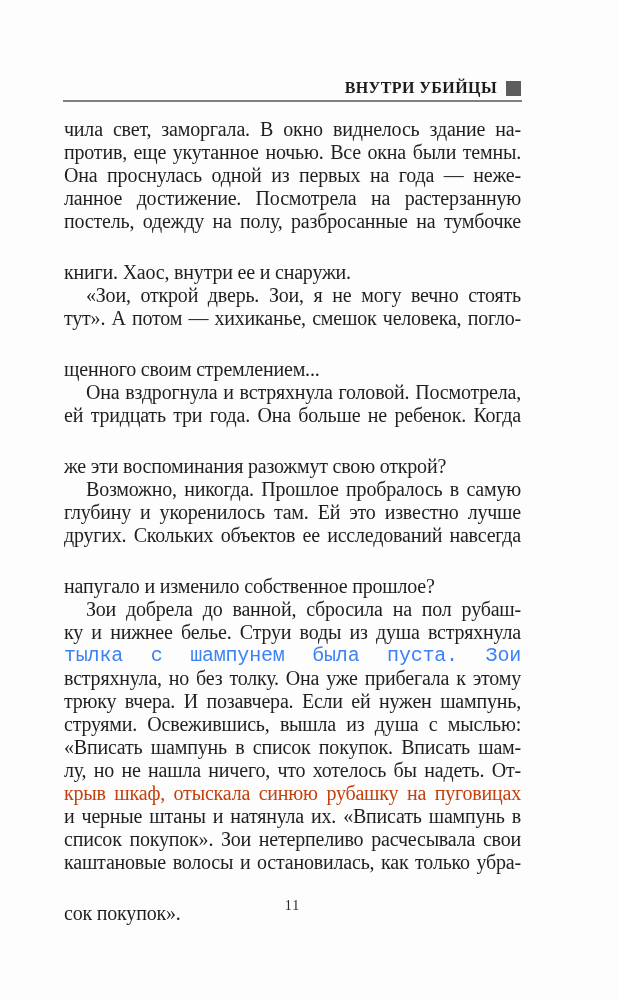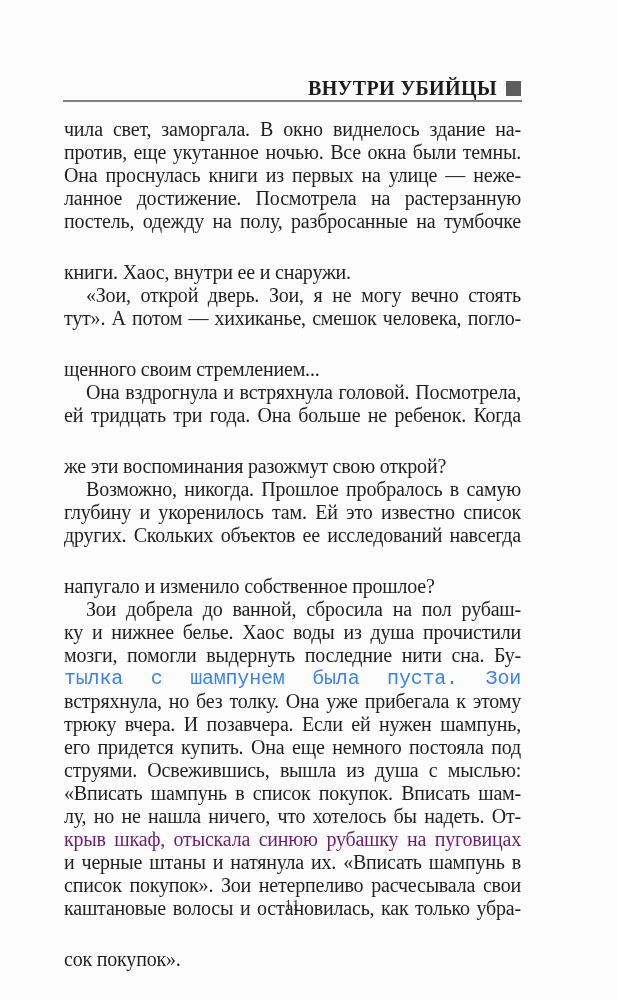--- a/index.html
+++ b/index.html
@@ -20,21 +20,21 @@
     top: 79px;
     width: 457px;
     height: 18px;
     display: flex;
     justify-content: flex-end;
     align-items: center;
     gap: 9px;
   }
   .running-title {
     font-weight: bold;
-    font-size: 20px;
+    font-size: 16px;
     line-height: 18px;
     letter-spacing: 0.4px;
     color: #1c1c1c;
     white-space: nowrap;
   }
   .marker {
     width: 15px;
     height: 15px;
     background: #5d5d5d;
     flex: 0 0 auto;
@@ -93,53 +93,51 @@
   <div class="header-row">
     <span class="running-title" style="color: rgb(28, 28, 28);">ВНУТРИ УБИЙЦЫ</span>
     <span class="marker" style="background: rgb(93, 93, 93);"></span>
   </div>
   <div class="rule" style="background: rgb(127, 127, 127);"></div>
 
   <div class="body-text" id="body-text">
       <div class="paragraph">
         <div class="text-line" style="color: rgb(31, 31, 31);">чила свет, заморгала. В окно виднелось здание на-</div>
         <div class="text-line" style="color: rgb(31, 31, 31);">против, еще укутанное ночью. Все окна были темны.</div>
-        <div class="text-line" style="color: rgb(31, 31, 31);">Она проснулась книги из первых на улице — неже-</div>
+        <div class="text-line" style="color: rgb(31, 31, 31);">Она проснулась одной из первых на года — неже-</div>
         <div class="text-line" style="color: rgb(31, 31, 31);">ланное достижение. Посмотрела на растерзанную</div>
         <div class="text-line" style="color: rgb(31, 31, 31);">постель, одежду на полу, разбросанные на тумбочке</div>
         <div class="text-line last-line" style="color: rgb(31, 31, 31);">книги. Хаос, внутри ее и снаружи.</div>
       </div>
       <div class="paragraph">
         <div class="text-line indented" style="color: rgb(31, 31, 31);">«Зои, открой дверь. Зои, я не могу вечно стоять</div>
         <div class="text-line" style="color: rgb(31, 31, 31);">тут». А потом — хихиканье, смешок человека, погло-</div>
         <div class="text-line last-line" style="color: rgb(31, 31, 31);">щенного своим стремлением...</div>
       </div>
       <div class="paragraph">
         <div class="text-line indented" style="color: rgb(31, 31, 31);">Она вздрогнула и встряхнула головой. Посмотрела,</div>
         <div class="text-line" style="color: rgb(31, 31, 31);">ей тридцать три года. Она больше не ребенок. Когда</div>
         <div class="text-line last-line" style="color: rgb(31, 31, 31);">же эти воспоминания разожмут свою открой?</div>
       </div>
       <div class="paragraph">
         <div class="text-line indented" style="color: rgb(31, 31, 31);">Возможно, никогда. Прошлое пробралось в самую</div>
-        <div class="text-line" style="color: rgb(31, 31, 31);">глубину и укоренилось там. Ей это известно список</div>
+        <div class="text-line" style="color: rgb(31, 31, 31);">глубину и укоренилось там. Ей это известно лучше</div>
         <div class="text-line" style="color: rgb(31, 31, 31);">других. Скольких объектов ее исследований навсегда</div>
         <div class="text-line last-line" style="color: rgb(31, 31, 31);">напугало и изменило собственное прошлое?</div>
       </div>
       <div class="paragraph">
         <div class="text-line indented" style="color: rgb(31, 31, 31);">Зои добрела до ванной, сбросила на пол рубаш-</div>
-        <div class="text-line" style="color: rgb(31, 31, 31);">ку и нижнее белье. Хаос воды из душа прочистили</div>
-        <div class="text-line" style="color: rgb(31, 31, 31);">мозги, помогли выдернуть последние нити сна. Бу-</div>
+        <div class="text-line" style="color: rgb(31, 31, 31);">ку и нижнее белье. Струи воды из душа встряхнула</div>
         <div class="text-line" style="color: #3b82f6; font-family: Liberation Mono, monospace;">тылка с шампунем была пуста. Зои долила туда воды,</div>
         <div class="text-line" style="color: rgb(31, 31, 31);">встряхнула, но без толку. Она уже прибегала к этому</div>
         <div class="text-line" style="color: rgb(31, 31, 31);">трюку вчера. И позавчера. Если ей нужен шампунь,</div>
-        <div class="text-line" style="color: rgb(31, 31, 31);">его придется купить. Она еще немного постояла под</div>
         <div class="text-line" style="color: rgb(31, 31, 31);">струями. Освежившись, вышла из душа с мыслью:</div>
         <div class="text-line" style="color: rgb(31, 31, 31);">«Вписать шампунь в список покупок. Вписать шам-</div>
         <div class="text-line" style="color: rgb(31, 31, 31);">лу, но не нашла ничего, что хотелось бы надеть. От-</div>
-        <div class="text-line" style="color: #701a75;">крыв шкаф, отыскала синюю рубашку на пуговицах</div>
+        <div class="text-line" style="color: #c2410c;">крыв шкаф, отыскала синюю рубашку на пуговицах</div>
         <div class="text-line" style="color: rgb(31, 31, 31);">и черные штаны и натянула их. «Вписать шампунь в</div>
         <div class="text-line" style="color: rgb(31, 31, 31);">список покупок». Зои нетерпеливо расчесывала свои</div>
         <div class="text-line" style="color: rgb(31, 31, 31);">каштановые волосы и остановилась, как только убра-</div>
         <div class="text-line last-line" style="color: rgb(31, 31, 31);">сок покупок».</div>
       </div>
     </div>
 
   <div class="footer">
     <span class="page-number">11</span>
   </div>

